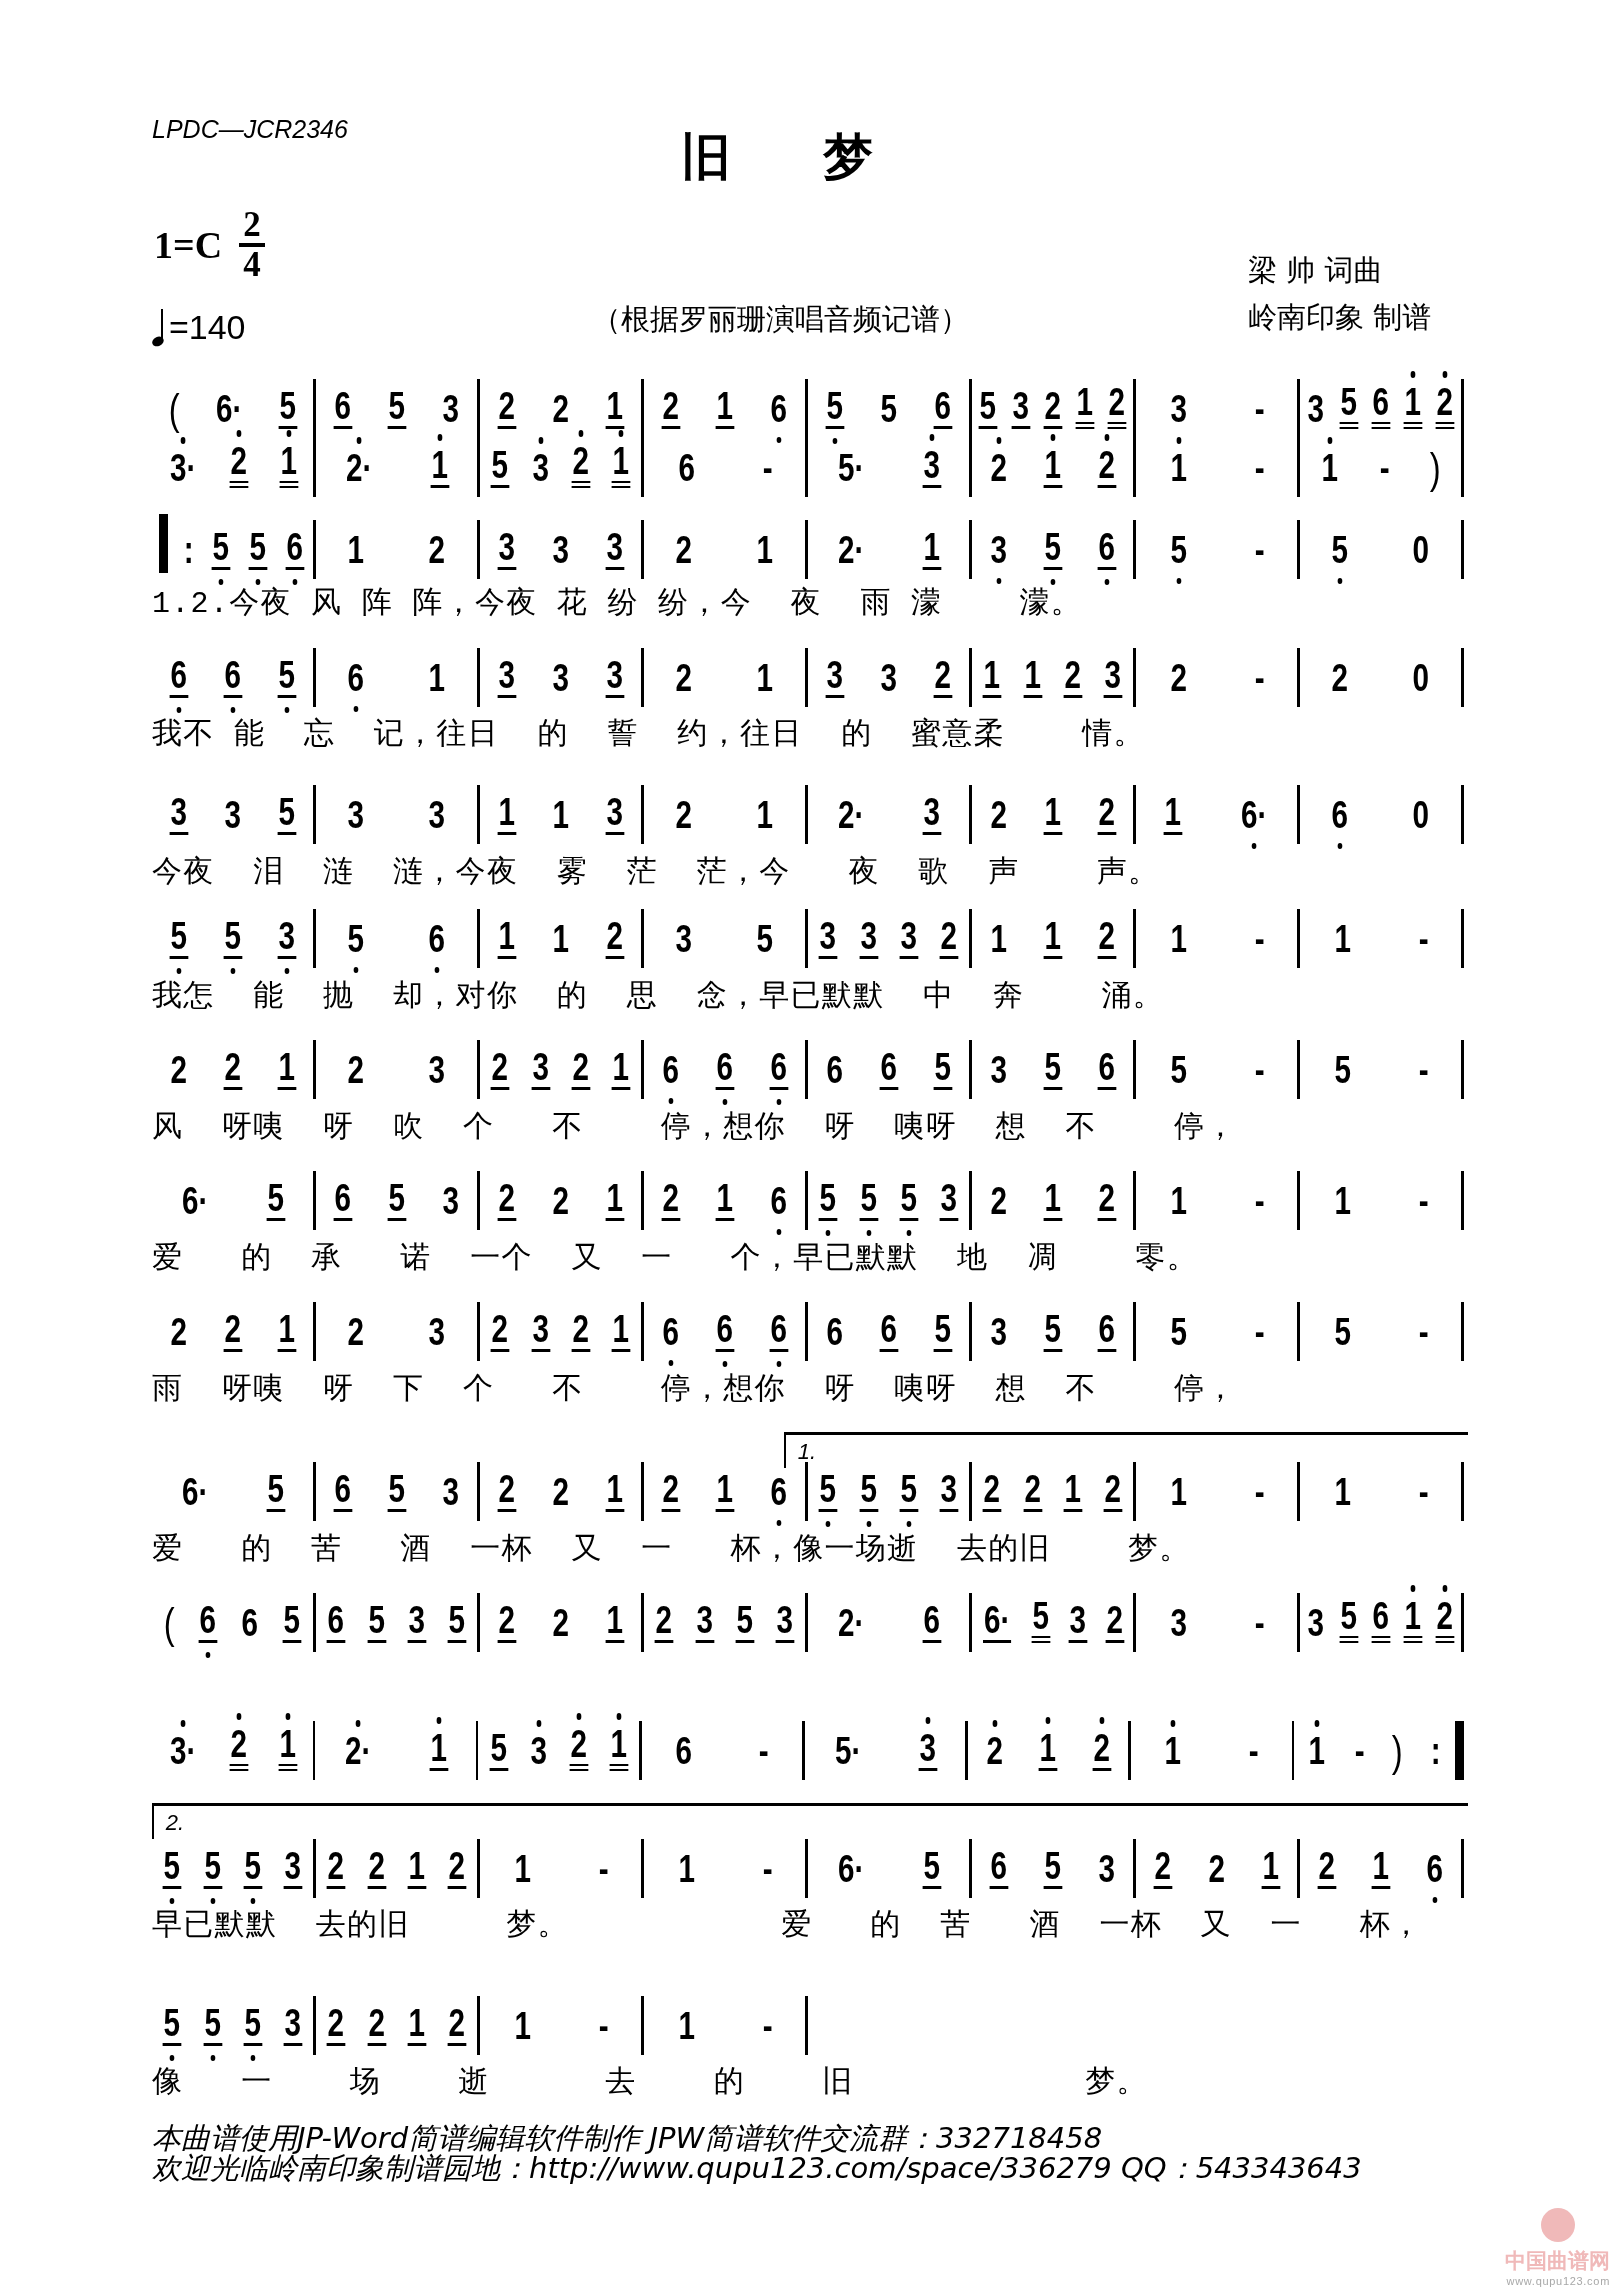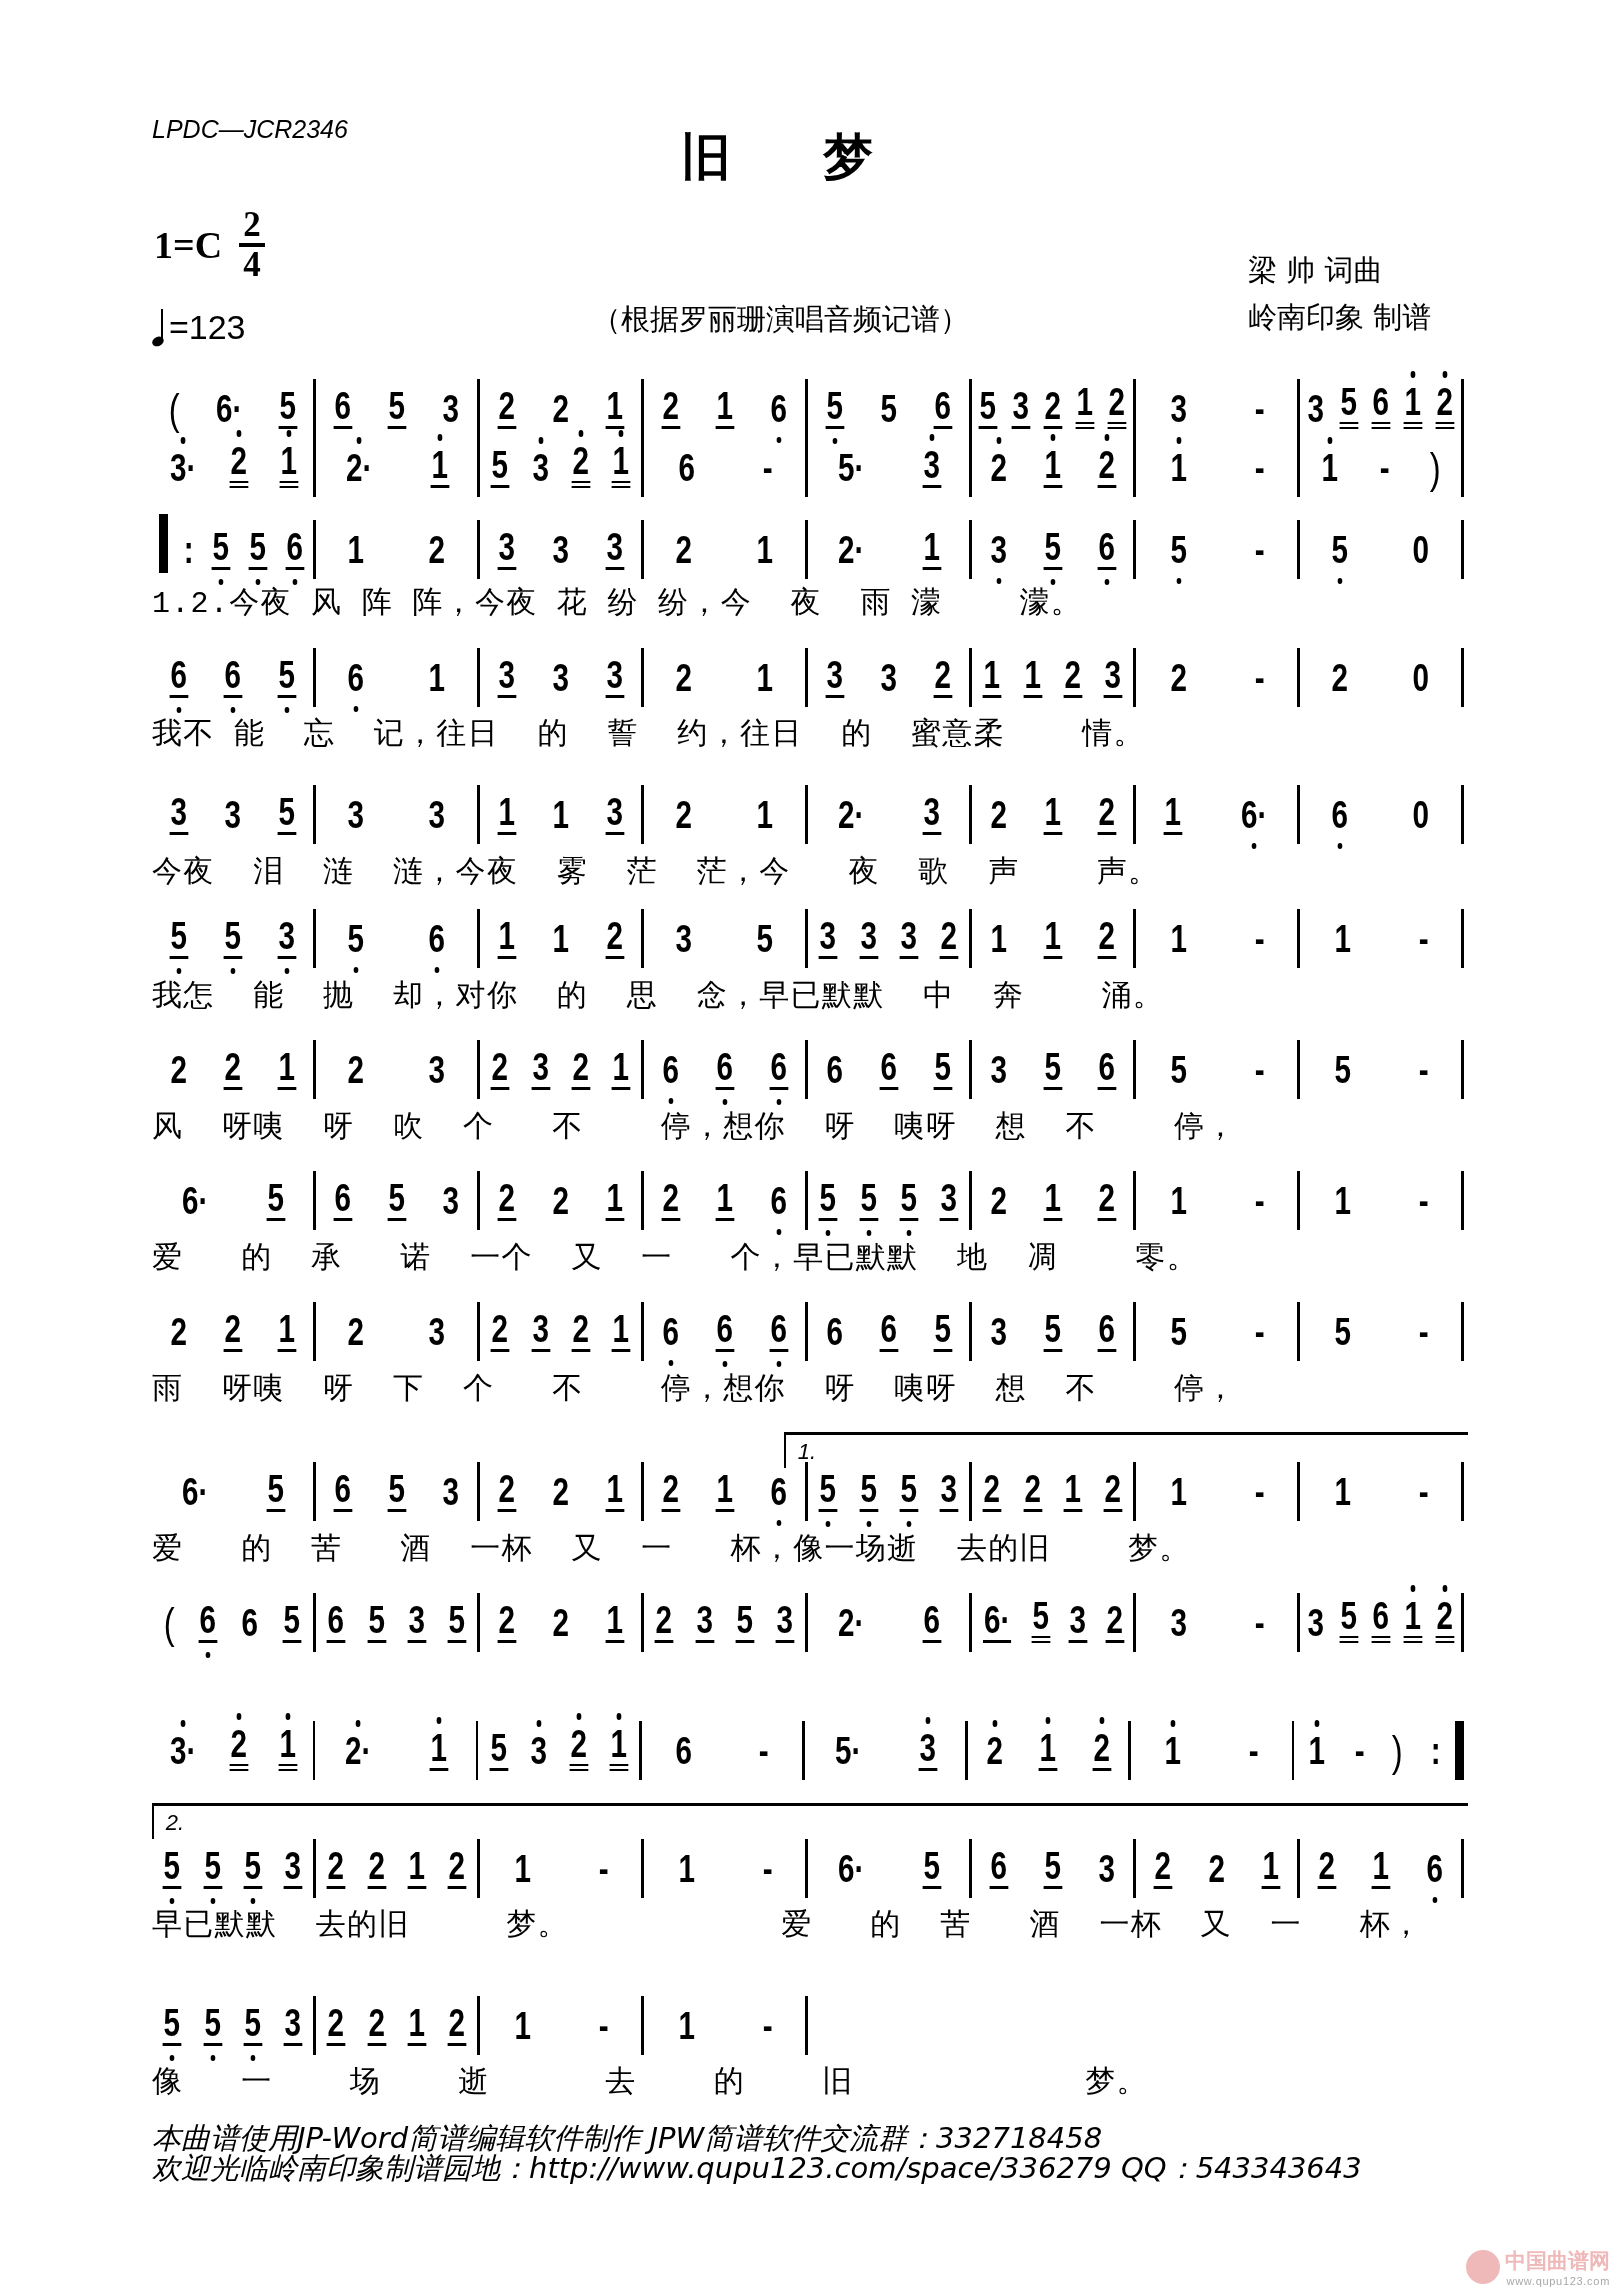--- a/index.html
+++ b/index.html
@@ -25,21 +25,21 @@
   .note.u1{border-bottom:3.3px solid #000;}
   .note.u2{border-bottom:3.3px double #000;border-bottom-width:7.2px;}
   .note .da{position:absolute;left:50%;top:-11.8px;width:6.5px;height:6.5px;margin-left:-3.3px;border-radius:50%;background:#000;}
   .note .db{position:absolute;left:50%;bottom:-14.4px;width:6.5px;height:6.5px;margin-left:-3.3px;border-radius:50%;background:#000;}
   .note.u1 .db{bottom:-18.3px;}
   .paren{font-size:42px;font-weight:normal;margin-bottom:7.9px;}
   .lyric{position:absolute;left:152px;font-size:30px;font-family:Liberation Mono, monospace;white-space:pre;letter-spacing:1.3px;}
   .volta{position:absolute;border-top:3.3px solid #000;border-left:2.6px solid #000;height:33px;}
   .volta span{font-size:22px;font-style:italic;margin-left:11.8px;position:relative;top:3.9px;}
   .footer{left:152px;font-size:29px;font-style:italic;font-family:"DejaVu Sans",sans-serif;}
-  .wm{right:13px;bottom:7.9px;display:flex;align-items:center;gap:5.2px;}
+  .wm{right:13px;bottom:7.9px;display:flex;align-items:center;gap:5.2px;flex-direction:column;}
   .wm-logo{width:34px;height:34px;border-radius:50%;background:#f0b9b9;}
   .wm-text{display:flex;flex-direction:column;align-items:flex-end;}
   .wm-cn{font-size:21px;font-weight:bold;color:#f0b9b9;font-family:"DejaVu Serif",serif;}
   .wm-url{font-size:11px;color:#a8a8a8;letter-spacing:0.7px;}
 </style>
 </head>
 <body>
 
 <div class="abs code">LPDC—JCR2346</div>
 <div class="abs title">旧梦</div>
@@ -51,21 +51,21 @@
     <span>4</span>
   </span>
 </div>
 <div class="abs subtitle">（根据罗丽珊演唱音频记谱）</div>
 <div class="abs credits">
   <div>梁    帅 词曲</div>
   <div>岭南印象 制谱</div>
 </div>
 <div class="abs tempo">
   <span class="qnote"></span>
-  <span>=123</span>
+  <span>=140</span>
 </div>
 
 <div id="score">
     <div class="row" style="top: 366px;">
       <div class="measure">
         <span class="note paren">(</span>
         <span class="note">6·</span>
         <span class="note u1">5</span>
       </div>
       <div class="barline"></div>

